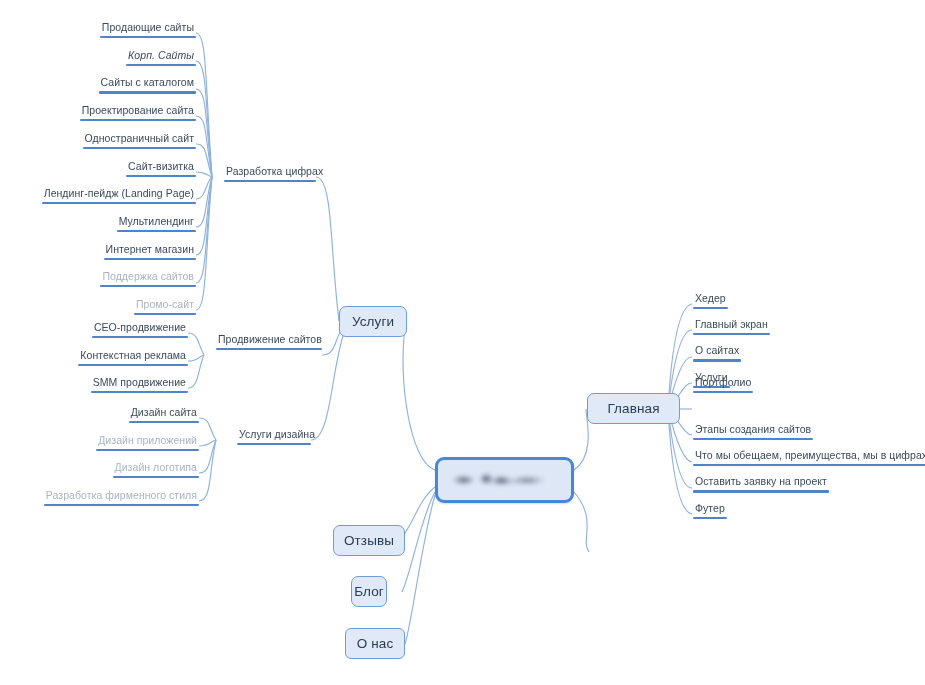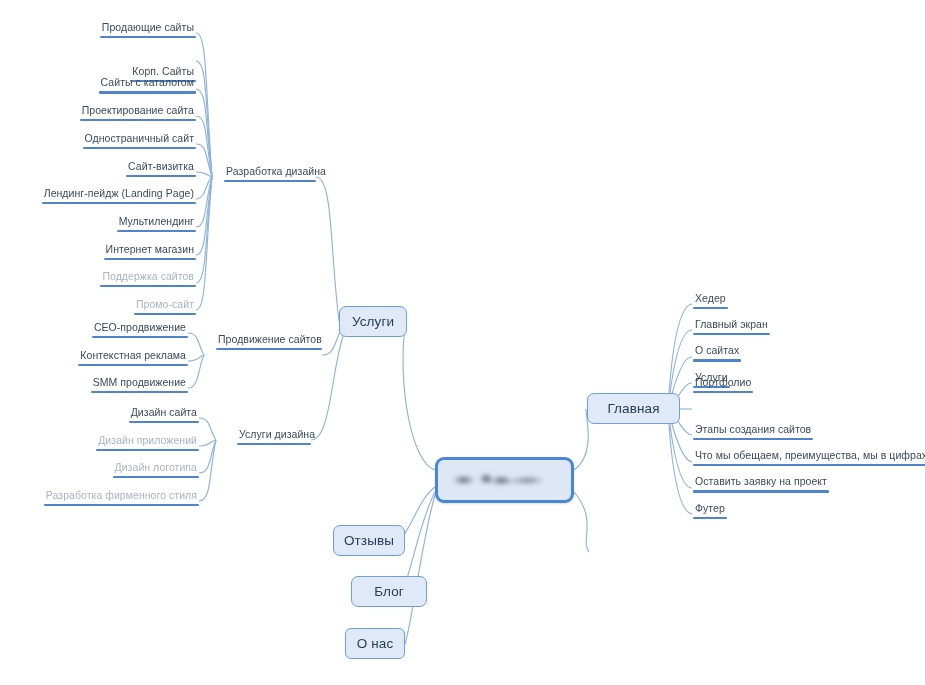--- a/index.html
+++ b/index.html
@@ -146,54 +146,54 @@
   </div>
 
   <div class="branch-node" style="left:339px; top:306px; width:68px; height:31px;">
     <span>Услуги</span>
   </div>
 
   <div class="branch-node" style="left:333px; top:525px; width:72px; height:31px;">
     <span>Отзывы</span>
   </div>
 
-  <div class="branch-node" style="left:351px; top:576px; width:76px; height:31px;">
+  <div class="branch-node" style="left:351px; top:576px; width:36px; height:31px;">
     <span>Блог</span>
   </div>
 
   <div class="branch-node" style="left:345px; top:628px; width:60px; height:31px;border-radius:6px;">
     <span>О нас</span>
   </div>
 
   <div class="branch-node" style="left:587px; top:393px; width:93px; height:31px;">
     <span>Главная</span>
   </div>
 
 
   <div class="mid-node" style="left:224px; top:165px; width:92px;">
-    <span class="txt">Разработка дизайна</span>
+    <span class="txt">Разработка цифрах</span>
     <span class="rule"></span>
   </div>
 
   <div class="mid-node" style="left:216px; top:333px; width:106px;">
     <span class="txt">Продвижение сайтов</span>
     <span class="rule"></span>
   </div>
 
   <div class="mid-node" style="left:237px; top:428px; width:74px;">
     <span class="txt">Услуги дизайна</span>
     <span class="rule"></span>
   </div>
 
   <div id="leaves">
       <div class="leaf-node left" style="right: 729px; top: 21px;">
         <span class="txt">Продающие сайты</span>
         <span class="rule"></span>
       </div>
-      <div class="leaf-node left" style="right: 729px; top: 65px;">
+      <div class="leaf-node left" style="right: 729px; top: 49px; font-style: italic;">
         <span class="txt">Корп. Сайты</span>
         <span class="rule"></span>
       </div>
       <div class="leaf-node left" style="right: 729px; top: 76.4px;">
         <span class="txt">Сайты с каталогом</span>
         <span class="rule"></span>
       </div>
       <div class="leaf-node left" style="right: 729px; top: 104.1px;">
         <span class="txt">Проектирование сайта</span>
         <span class="rule"></span>

